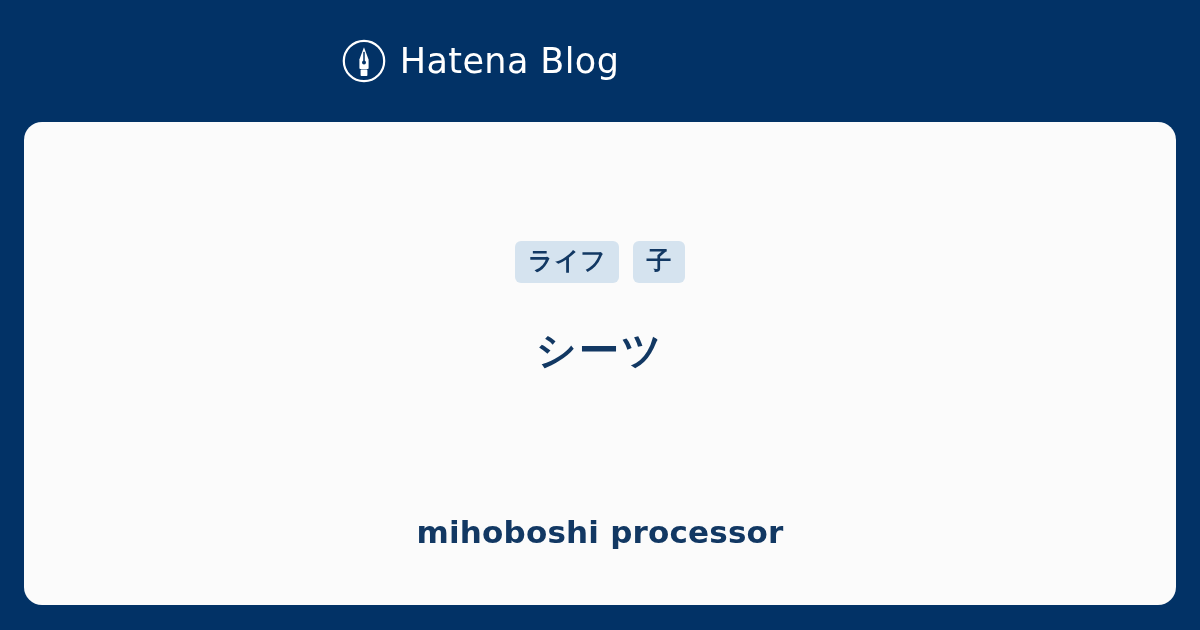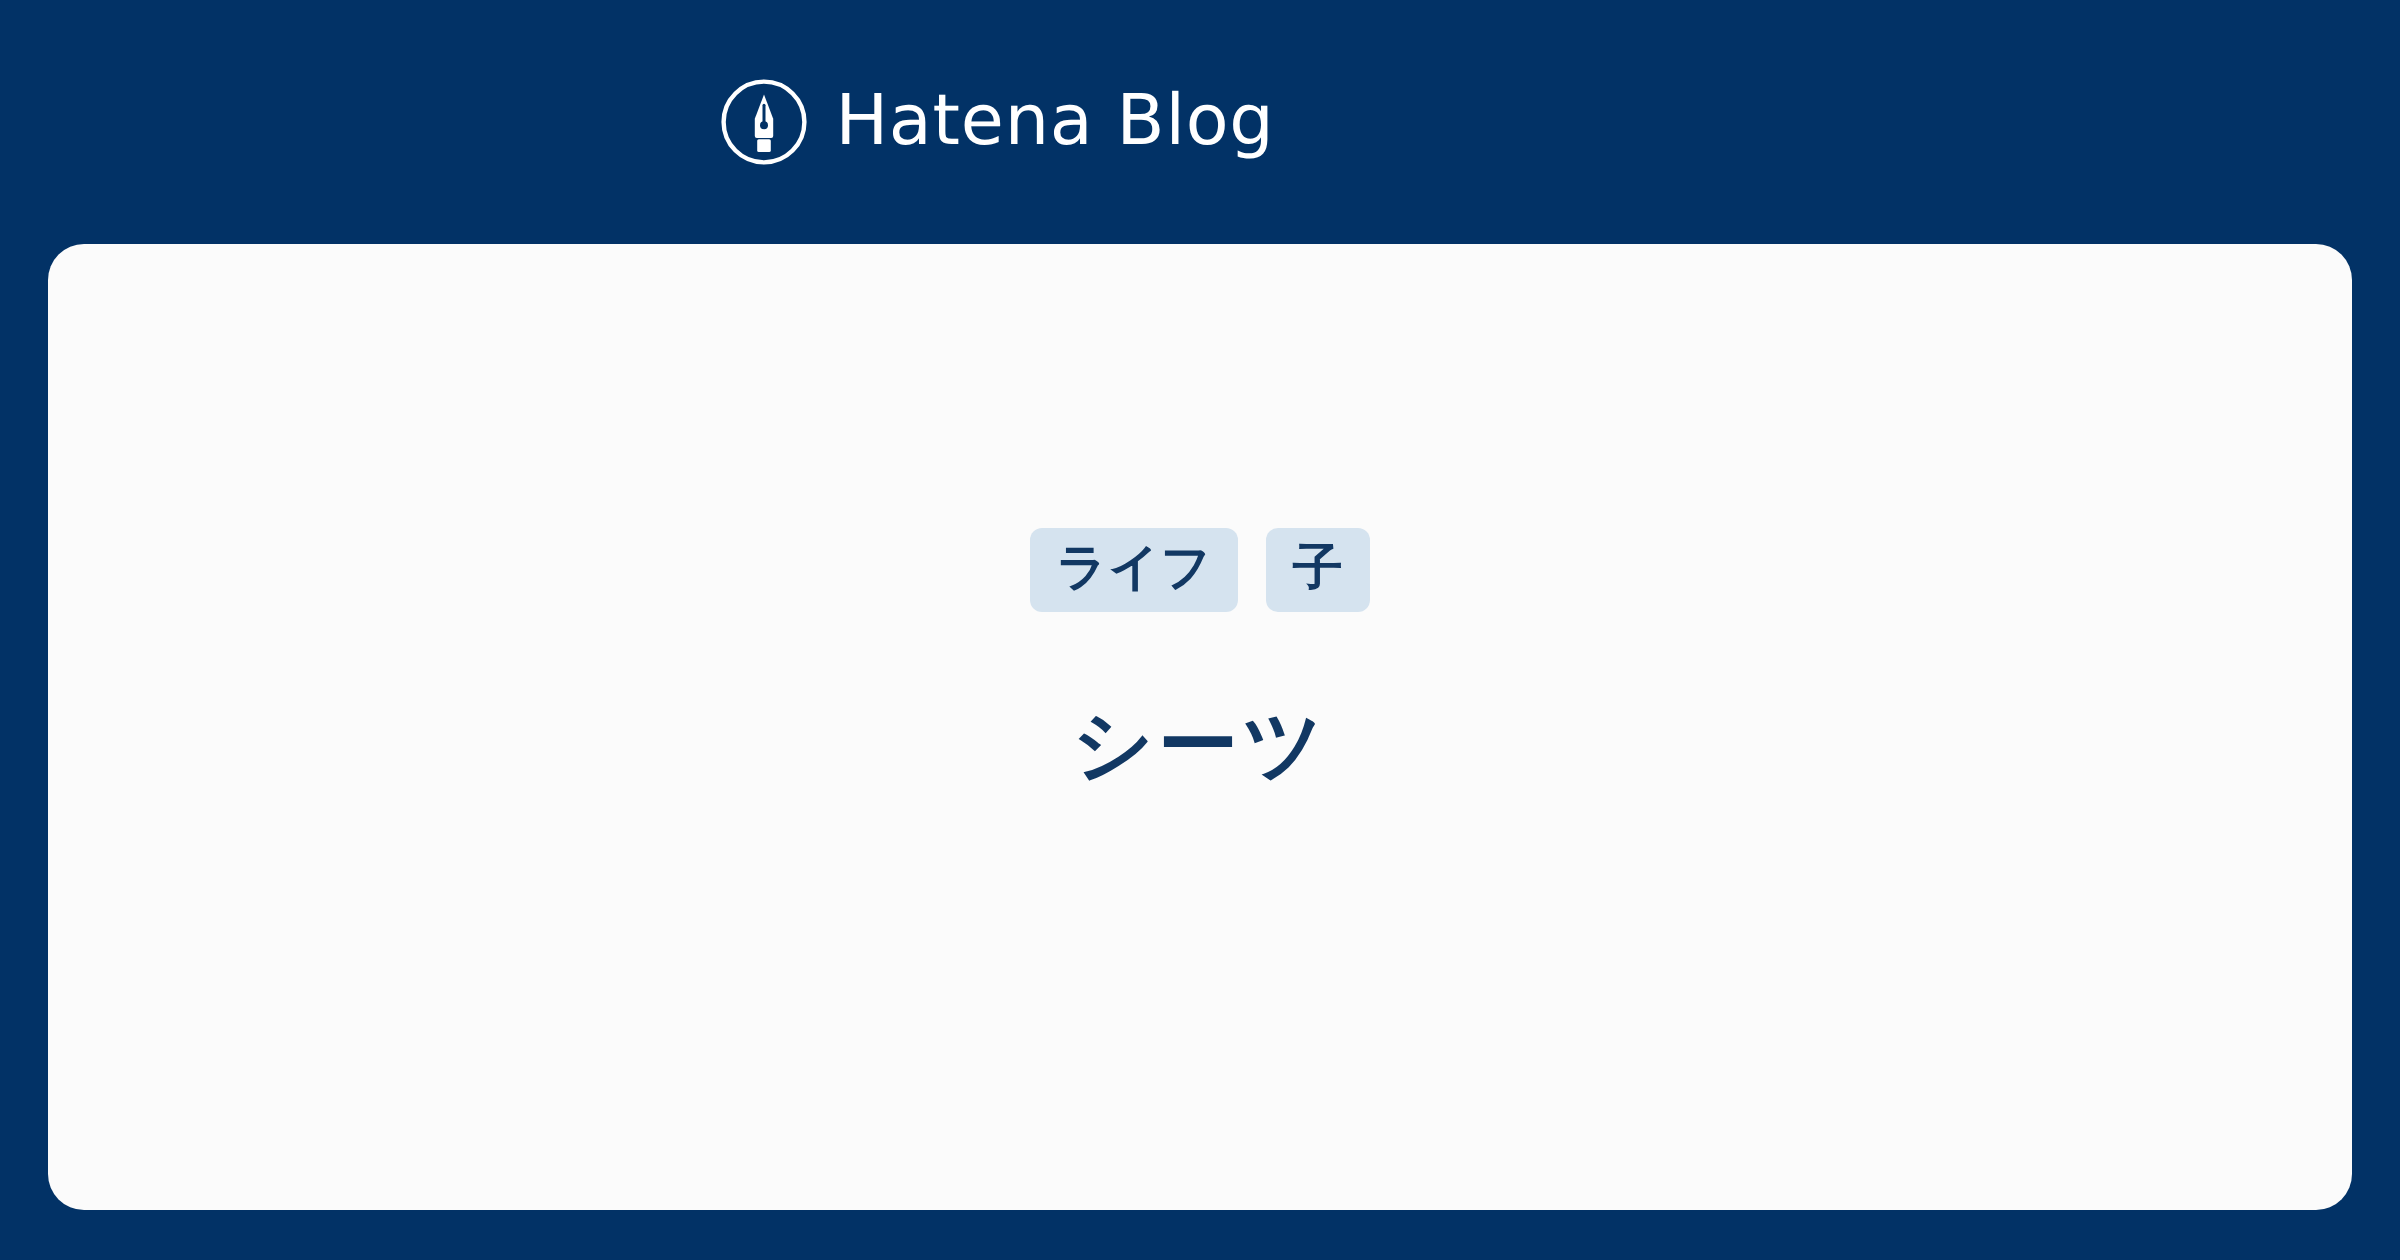--- a/index.html
+++ b/index.html
@@ -24,21 +24,20 @@
   
   .site-header {
     position: absolute;
     top: 0;
     left: 0;
     width: 961px;
     height: 122px;
     display: flex;
     align-items: center;
     justify-content: center;
-    padding-left: 18px;
   }
 
   .brand {
     display: flex;
     align-items: center;
     gap: 14px;
     height: 46px;
   }
 
   .brand-mark {
@@ -78,21 +77,20 @@
     left: 0;
     top: 0;
     width: 100%;
     height: 383px;
     display: flex;
     flex-direction: column;
     align-items: center;
     justify-content: center;
     padding: 0 60px;
     box-sizing: border-box;
-    margin-top: 23px;
   }
 
   
   .tag-list {
     display: flex;
     align-items: center;
     justify-content: center;
     gap: 14px;
     margin: 0 0 30px 0;
     padding: 0;
@@ -180,16 +178,19 @@
 
       <ul class="tag-list">
         <li class="tag-chip">ライフ</li>
         <li class="tag-chip">子</li>
       </ul>
 
       <h1 class="entry-title">シーツ</h1>
 
     </div>
 
+    <div class="blog-footer">
+      <div class="blog-name">mihoboshi processor</div>
+    </div>
 
   </div>
 
 </div>
 
 </body></html>

